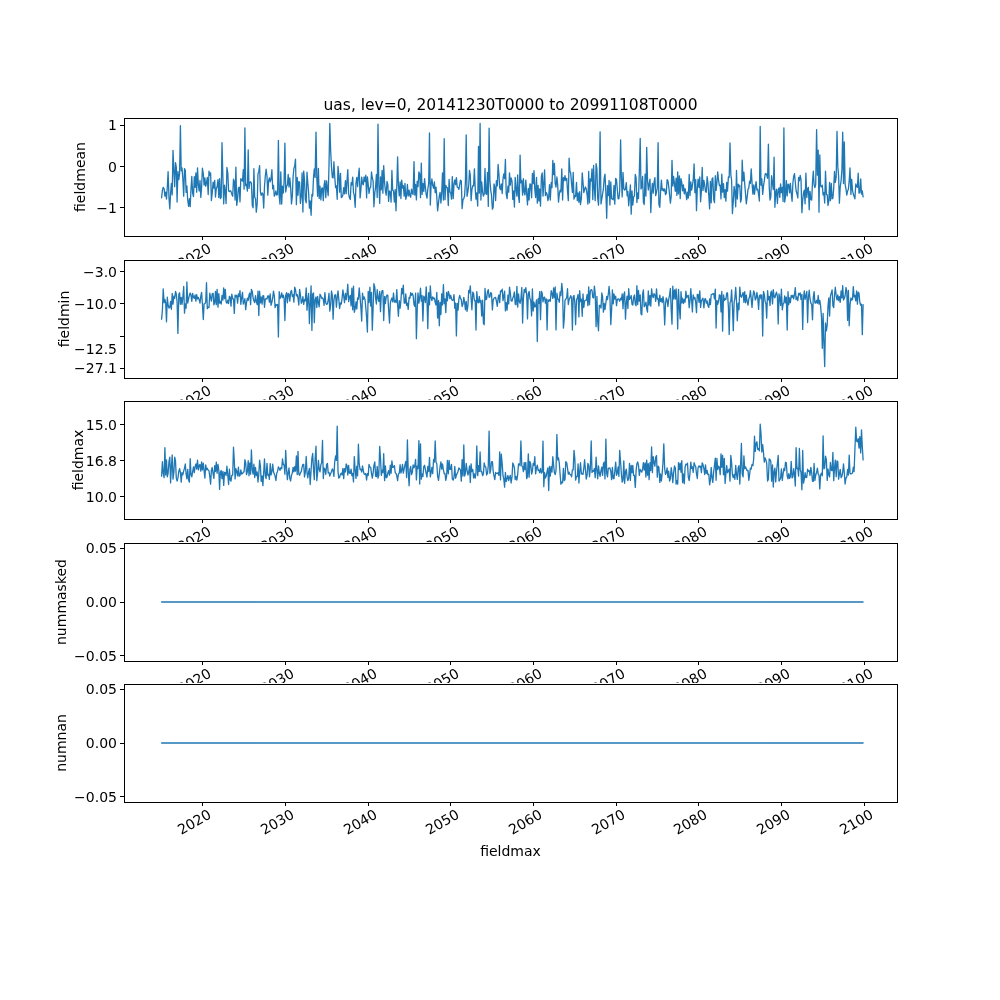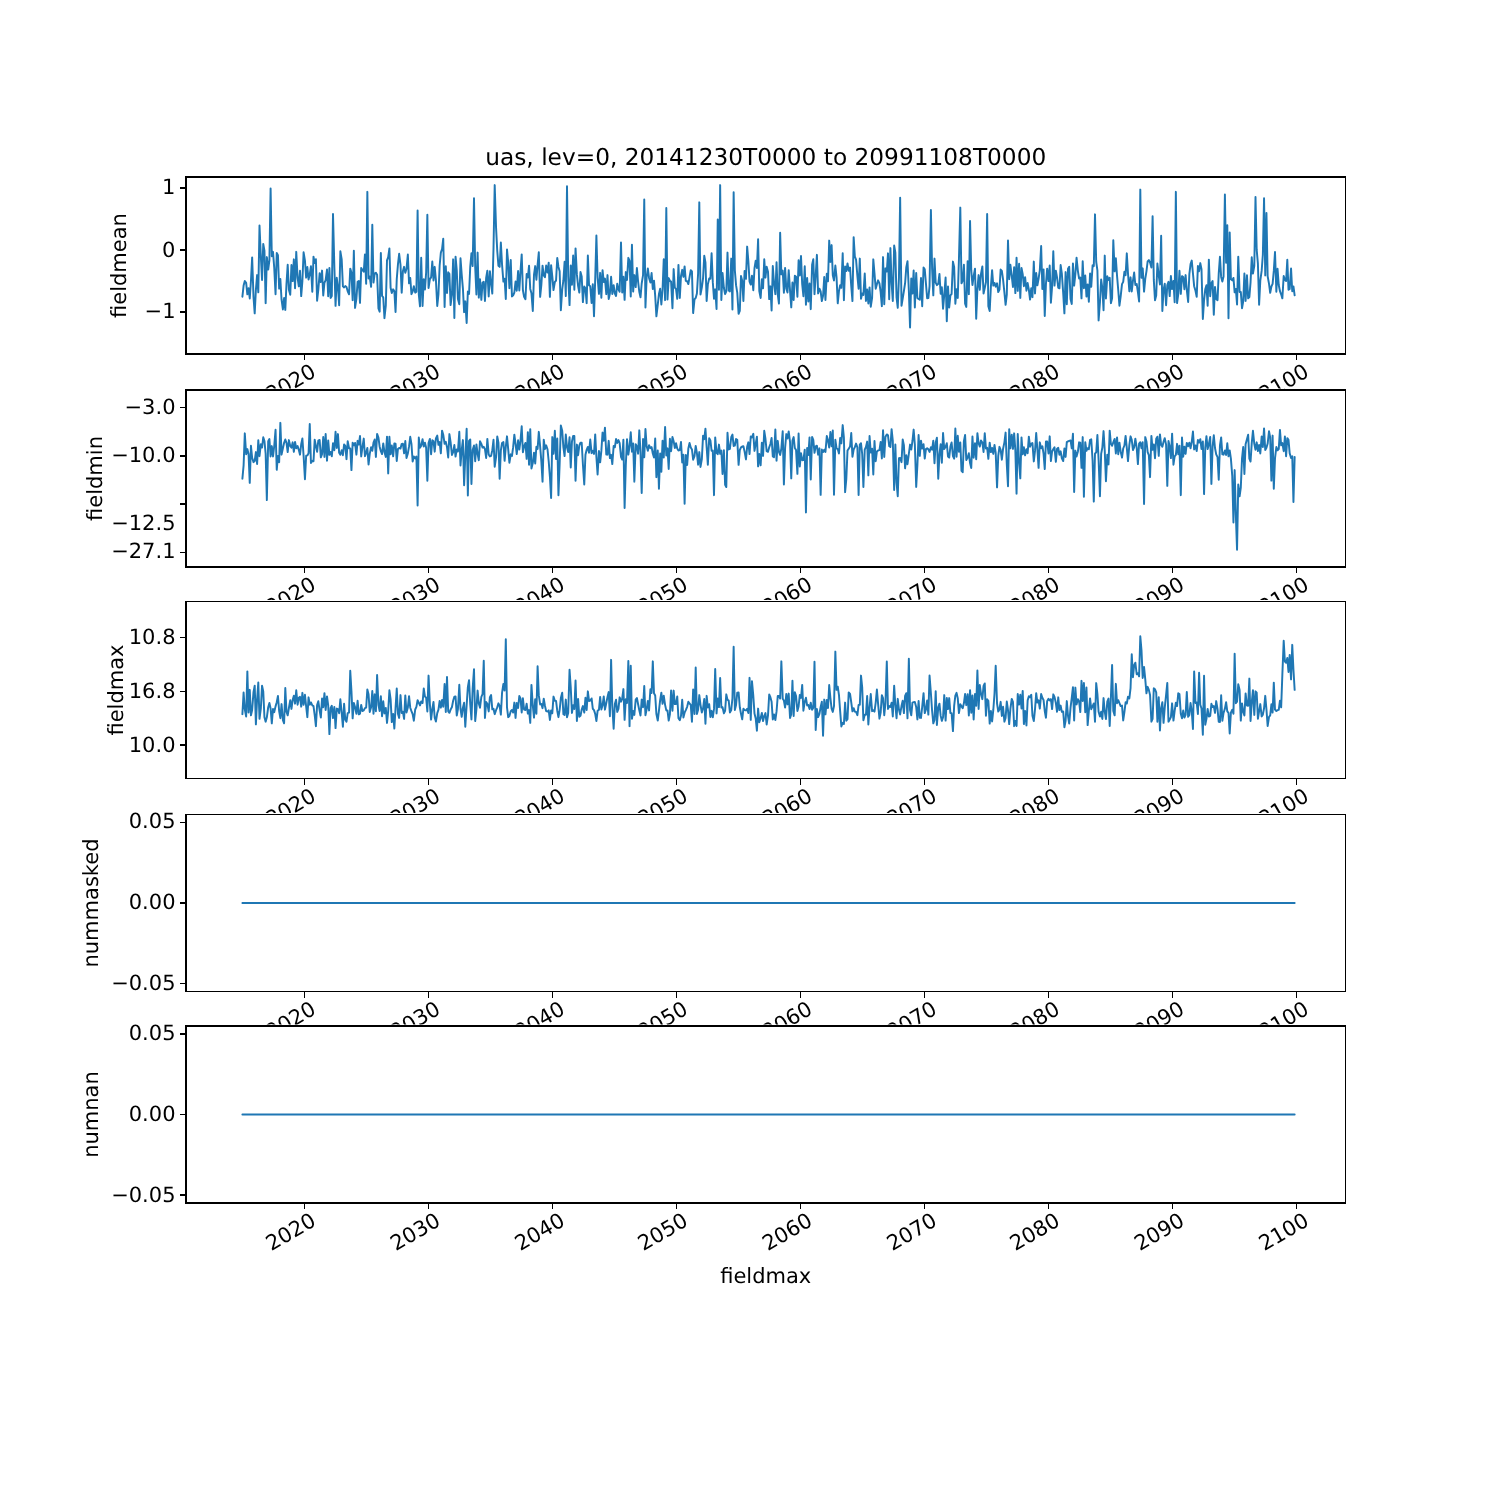--- a/index.html
+++ b/index.html
@@ -124,21 +124,21 @@
         <line x1="249.3010695187168" x2="249.3010695187168" y1="119" y2="123" stroke="#000000" stroke-width="1" shape-rendering="crispEdges"></line>
         <line x1="331.97486631016085" x2="331.97486631016085" y1="119" y2="123" stroke="#000000" stroke-width="1" shape-rendering="crispEdges"></line>
         <line x1="414.64866310160494" x2="414.64866310160494" y1="119" y2="123" stroke="#000000" stroke-width="1" shape-rendering="crispEdges"></line>
         <line x1="497.322459893049" x2="497.322459893049" y1="119" y2="123" stroke="#000000" stroke-width="1" shape-rendering="crispEdges"></line>
         <line x1="579.996256684493" x2="579.996256684493" y1="119" y2="123" stroke="#000000" stroke-width="1" shape-rendering="crispEdges"></line>
         <line x1="662.670053475937" x2="662.670053475937" y1="119" y2="123" stroke="#000000" stroke-width="1" shape-rendering="crispEdges"></line>
         <line x1="745.3438502673812" x2="745.3438502673812" y1="119" y2="123" stroke="#000000" stroke-width="1" shape-rendering="crispEdges"></line>
         <polyline points="42.6,76.1 43.4,61.7 44.2,72.9 45.1,77.7 45.9,47.6 46.7,75.0 47.5,59.9 48.3,76.9 49.1,73.3 50.0,61.4 50.8,57.1 51.6,82.9 52.4,66.2 53.2,55.0 54.0,79.2 54.9,72.2 55.7,57.1 56.5,60.9 57.3,78.2 58.1,81.1 58.9,78.2 59.8,71.5 60.6,68.6 61.4,72.3 62.2,82.2 63.0,72.6 63.8,74.8 64.7,70.9 65.5,68.2 66.3,64.0 67.1,74.0 67.9,78.8 68.7,69.4 69.6,80.1 70.4,82.2 71.2,58.7 72.0,74.6 72.8,76.9 73.6,72.0 74.5,66.8 75.3,72.6 76.1,66.7 76.9,63.8 77.7,69.1 78.5,60.2 79.4,69.8 80.2,65.2 81.0,64.6 81.8,71.1 82.6,61.9 83.4,69.9 84.3,63.2 85.1,70.9 85.9,78.1 86.7,64.9 87.5,69.8 88.3,68.3 89.2,70.3 90.0,70.8 90.8,76.7 91.6,84.1 92.4,70.1 93.2,67.5 94.1,73.8 94.9,78.4 95.7,65.7 96.5,71.5 97.3,62.1 98.1,73.3 99.0,64.3 99.8,70.3 100.6,89.4 101.4,72.0 102.2,70.5 103.0,78.7 103.9,71.3 104.7,85.4 105.5,72.4 106.3,72.7 107.1,75.5 107.9,66.2 108.8,75.3 109.6,84.5 110.4,69.2 111.2,79.8 112.0,81.1 112.8,75.4 113.7,75.1 114.5,47.2 115.3,60.7 116.1,78.9 116.9,68.6 117.7,71.4 118.6,75.9 119.4,67.2 120.2,76.2 121.0,75.7 121.8,70.0 122.6,74.0 123.5,73.6 124.3,72.1 125.1,71.8 125.9,59.6 126.7,62.8 127.5,74.7 128.4,71.5 129.2,60.7 130.0,75.8 130.8,62.9 131.6,74.2 132.4,50.0 133.3,70.1 134.1,74.0 134.9,64.2 135.7,77.5 136.5,67.5 137.3,75.6 138.2,72.0 139.0,82.0 139.8,74.1 140.6,60.2 141.4,66.1 142.2,81.4 143.1,76.0 143.9,85.7 144.7,72.0 145.5,59.0 146.3,75.8 147.1,78.6 148.0,63.4 148.8,75.3 149.6,74.5 150.4,79.3 151.2,63.6 152.0,75.0 152.9,71.6 153.7,64.1 154.5,71.8 155.3,74.1 156.1,76.1 156.9,80.5 157.8,73.0 158.6,71.2 159.4,66.8 160.2,68.5 161.0,70.3 161.8,67.6 162.7,68.7 163.5,59.0 164.3,64.4 165.1,65.1 165.9,74.3 166.7,50.4 167.6,69.6 168.4,79.7 169.2,72.7 170.0,68.0 170.8,78.5 171.6,81.0 172.5,75.4 173.3,73.1 174.1,67.3 174.9,71.8 175.7,66.7 176.5,71.2 177.4,56.0 178.2,74.7 179.0,51.3 179.8,74.2 180.6,75.2 181.4,73.1 182.3,71.3 183.1,67.2 183.9,64.5 184.7,64.3 185.5,77.0 186.3,72.7 187.2,56.5 188.0,72.5 188.8,77.9 189.6,71.8 190.4,68.5 191.2,84.5 192.1,70.1 192.9,58.1 193.7,53.5 194.5,69.5 195.3,79.6 196.1,59.2 197.0,46.2 197.8,80.7 198.6,72.9 199.4,60.4 200.2,69.0 201.0,71.8 201.9,64.6 202.7,62.8 203.5,40.5 204.3,78.6 205.1,68.0 205.9,69.2 206.8,74.3 207.6,64.8 208.4,63.4 209.2,72.9 210.0,72.5 210.8,76.1 211.7,73.4 212.5,71.6 213.3,68.9 214.1,70.6 214.9,76.4 215.7,61.9 216.6,56.0 217.4,60.4 218.2,26.2 219.0,71.6 219.8,78.1 220.6,77.4 221.5,74.1 222.3,73.3 223.1,75.0 223.9,68.4 224.7,78.6 225.5,68.6 226.4,72.0 227.2,64.0 228.0,65.6 228.8,75.0 229.6,65.5 230.4,73.1 231.3,73.3 232.1,69.2 232.9,75.7 233.7,73.4 234.5,81.9 235.3,56.6 236.2,70.5 237.0,78.4 237.8,66.1 238.6,75.8 239.4,44.2 240.2,63.6 241.1,69.6 241.9,69.3 242.7,72.1 243.5,65.8 244.3,70.5 245.1,74.1 246.0,74.3 246.8,73.6 247.6,80.0 248.4,73.6 249.2,75.5 250.0,64.4 250.9,67.2 251.7,67.3 252.5,73.8 253.3,78.1 254.1,73.2 254.9,65.4 255.8,61.8 256.6,76.1 257.4,76.6 258.2,66.4 259.0,78.2 259.8,75.3 260.7,46.5 261.5,58.3 262.3,75.3 263.1,70.1 263.9,72.7 264.7,53.7 265.6,80.7 266.4,66.0 267.2,77.8 268.0,77.2 268.8,73.1 269.6,70.7 270.5,75.1 271.3,65.2 272.1,73.3 272.9,60.9 273.7,67.3 274.5,67.1 275.4,65.6 276.2,72.5 277.0,73.4 277.8,75.9 278.6,80.7 279.4,73.9 280.3,73.2 281.1,64.6 281.9,73.0 282.7,70.2 283.5,64.3 284.3,73.1 285.2,68.7 286.0,64.6 286.8,61.4 287.6,77.5 288.4,39.9 289.2,70.7 290.1,85.8 290.9,69.4 291.7,66.5 292.5,74.6 293.3,72.6 294.1,64.9 295.0,67.8 295.8,65.8 296.6,59.4 297.4,79.9 298.2,66.1 299.0,68.7 299.9,40.6 300.7,84.1 301.5,43.8 302.3,79.2 303.1,74.0 303.9,76.6 304.8,66.4 305.6,65.3 306.4,69.5 307.2,73.5 308.0,77.0 308.8,66.4 309.7,71.5 310.5,57.3 311.3,76.8 312.1,72.9 312.9,67.3 313.7,73.6 314.6,59.5 315.4,62.0 316.2,40.9 317.0,62.2 317.8,63.7 318.6,76.0 319.5,80.4 320.3,73.8 321.1,66.7 321.9,61.8 322.7,69.2 323.5,63.8 324.4,69.9 325.2,73.6 326.0,73.6 326.8,80.4 327.6,76.2 328.4,60.3 329.3,73.8 330.1,60.4 330.9,69.4 331.7,69.3 332.5,64.3 333.3,78.8 334.2,80.1 335.0,77.2 335.8,66.5 336.6,78.3 337.4,75.1 338.2,73.4 339.1,71.2 339.9,67.8 340.7,69.0 341.5,69.9 342.3,81.2 343.1,59.7 344.0,76.0 344.8,45.0 345.6,76.0 346.4,73.2 347.2,63.4 348.0,69.9 348.9,75.0 349.7,72.2 350.5,66.0 351.3,82.5 352.1,63.9 352.9,71.6 353.8,69.5 354.6,78.0 355.4,73.9 356.2,78.2 357.0,72.6 357.8,46.0 358.7,75.6 359.5,65.6 360.3,71.4 361.1,52.0 361.9,71.7 362.7,71.5 363.6,75.6 364.4,73.9 365.2,62.9 366.0,66.5 366.8,67.1 367.6,75.0 368.5,73.3 369.3,65.5 370.1,31.1 370.9,73.4 371.7,70.0 372.5,61.8 373.4,61.6 374.2,71.5 375.0,75.8 375.8,79.6 376.6,72.5 377.4,73.4 378.3,73.6 379.1,72.6 379.9,75.4 380.7,51.9 381.5,79.9 382.3,54.1 383.2,63.8 384.0,75.7 384.8,79.0 385.6,87.1 386.4,72.4 387.2,81.5 388.1,78.6 388.9,75.3 389.7,80.7 390.5,77.4 391.3,75.4 392.1,83.0 393.0,76.9 393.8,63.0 394.6,64.8 395.4,67.8 396.2,79.6 397.0,76.3 397.9,80.0 398.7,74.3 399.5,64.0 400.3,64.0 401.1,65.7 401.9,40.9 402.8,65.8 403.6,67.0 404.4,71.7 405.2,62.6 406.0,69.6 406.8,62.4 407.7,78.7 408.5,76.1 409.3,53.8 410.1,77.3 410.9,61.5 411.7,64.0 412.6,74.0 413.4,71.0 414.2,63.3 415.0,65.3 415.8,56.6 416.6,73.8 417.5,67.8 418.3,65.2 419.1,70.3 419.9,70.0 420.7,72.7 421.5,68.5 422.4,73.2 423.2,71.9 424.0,41.1 424.8,86.7 425.6,72.7 426.4,78.0 427.3,75.9 428.1,71.3 428.9,67.8 429.7,90.5 430.5,66.4 431.3,76.2 432.2,66.6 433.0,72.0 433.8,56.7 434.6,65.3 435.4,72.5 436.2,74.6 437.0,70.7 437.9,34.4 438.7,59.9 439.5,57.8 440.3,63.2 441.1,74.1 441.9,84.3 442.8,81.9 443.6,82.7 444.4,68.4 445.2,80.5 446.0,79.5 446.8,61.6 447.7,62.6 448.5,68.2 449.3,74.2 450.1,72.1 450.9,74.4 451.7,74.6 452.6,76.8 453.4,69.9 454.2,69.8 455.0,50.4 455.8,58.3 456.6,80.2 457.5,76.5 458.3,76.5 459.1,64.0 459.9,83.0 460.7,71.7 461.5,62.7 462.4,74.1 463.2,73.5 464.0,74.4 464.8,68.4 465.6,59.7 466.4,69.2 467.3,79.1 468.1,75.1 468.9,63.5 469.7,65.4 470.5,76.8 471.3,68.8 472.2,41.0 473.0,72.6 473.8,70.7 474.6,71.3 475.4,68.5 476.2,77.6 477.1,57.2 477.9,70.1 478.7,78.8 479.5,65.9 480.3,73.0 481.1,76.3 482.0,70.7 482.8,67.2 483.6,75.4 484.4,63.9 485.2,62.1 486.0,78.9 486.9,39.1 487.7,73.3 488.5,76.9 489.3,68.4 490.1,68.1 490.9,68.0 491.8,71.4 492.6,79.6 493.4,67.3 494.2,78.5 495.0,78.6 495.8,71.3 496.7,62.1 497.5,75.4 498.3,73.0 499.1,67.0 499.9,76.4 500.7,50.3 501.6,62.2 502.4,73.8 503.2,82.2 504.0,80.0 504.8,60.8 505.6,83.3 506.5,71.6 507.3,69.1 508.1,77.1 508.9,80.6 509.7,78.2 510.5,63.4 511.4,80.4 512.2,65.3 513.0,72.7 513.8,65.4 514.6,75.4 515.4,75.5 516.3,87.4 517.1,70.6 517.9,63.7 518.7,61.9 519.5,65.4 520.3,75.4 521.2,69.5 522.0,70.9 522.8,72.1 523.6,68.9 524.4,62.6 525.2,70.1 526.1,62.8 526.9,77.0 527.7,60.1 528.5,75.2 529.3,63.6 530.1,79.7 531.0,62.7 531.8,70.5 532.6,47.0 533.4,72.6 534.2,56.7 535.0,62.4 535.9,66.1 536.7,57.3 537.5,55.6 538.3,77.2 539.1,66.2 539.9,67.2 540.8,82.4 541.6,74.0 542.4,81.0 543.2,73.3 544.0,62.5 544.8,43.8 545.7,69.0 546.5,74.4 547.3,72.8 548.1,67.9 548.9,77.3 549.7,71.2 550.6,81.1 551.4,78.6 552.2,67.7 553.0,73.5 553.8,82.7 554.6,72.6 555.5,66.0 556.3,67.9 557.1,84.1 557.9,80.7 558.7,84.0 559.5,62.7 560.4,69.7 561.2,63.2 562.0,72.3 562.8,60.6 563.6,82.7 564.4,74.0 565.3,83.6 566.1,66.9 566.9,64.2 567.7,64.8 568.5,63.2 569.3,77.1 570.2,80.7 571.0,72.9 571.8,62.1 572.6,68.4 573.4,66.9 574.2,72.4 575.1,62.7 575.9,65.2 576.7,66.6 577.5,74.0 578.3,78.5 579.1,67.5 580.0,65.9 580.8,67.0 581.6,66.1 582.4,72.7 583.2,62.9 584.0,64.6 584.9,68.7 585.7,74.5 586.5,64.9 587.3,73.4 588.1,70.4 588.9,74.6 589.8,74.3 590.6,84.8 591.4,80.5 592.2,67.4 593.0,77.3 593.8,82.4 594.7,71.7 595.5,65.3 596.3,58.1 597.1,80.3 597.9,58.4 598.7,69.6 599.6,66.2 600.4,67.6 601.2,74.7 602.0,53.9 602.8,67.3 603.6,55.3 604.5,74.8 605.3,58.3 606.1,83.4 606.9,74.0 607.7,65.6 608.5,72.8 609.4,70.8 610.2,69.0 611.0,81.2 611.8,55.4 612.6,62.6 613.4,74.5 614.3,77.7 615.1,74.5 615.9,79.3 616.7,65.4 617.5,74.4 618.3,79.4 619.2,67.8 620.0,65.7 620.8,84.0 621.6,64.9 622.4,43.3 623.2,73.9 624.1,76.9 624.9,55.9 625.7,68.8 626.5,66.8 627.3,68.7 628.1,70.7 629.0,70.4 629.8,80.3 630.6,74.7 631.4,68.2 632.2,69.0 633.0,64.5 633.9,65.6 634.7,58.7 635.5,36.2 636.3,51.5 637.1,43.5 637.9,41.8 638.8,49.5 639.6,48.8 640.4,50.9 641.2,24.2 642.0,33.5 642.8,52.0 643.7,44.7 644.5,52.8 645.3,62.2 646.1,57.9 646.9,59.9 647.7,63.3 648.6,81.1 649.4,79.2 650.2,58.9 651.0,59.5 651.8,61.6 652.6,81.2 653.5,64.8 654.3,87.0 655.1,71.9 655.9,68.1 656.7,81.9 657.5,71.8 658.4,63.3 659.2,55.3 660.0,81.1 660.8,79.7 661.6,78.1 662.4,68.9 663.3,80.4 664.1,74.0 664.9,68.5 665.7,70.7 666.5,62.2 667.3,62.7 668.2,75.9 669.0,78.9 669.8,73.7 670.6,78.4 671.4,76.6 672.2,61.3 673.1,77.9 673.9,76.6 674.7,68.7 675.5,74.3 676.3,86.0 677.1,47.6 678.0,68.7 678.8,68.3 679.6,76.0 680.4,48.5 681.2,69.8 682.0,72.3 682.9,89.8 683.7,50.5 684.5,83.2 685.3,79.2 686.1,72.6 686.9,77.7 687.8,77.3 688.6,69.2 689.4,71.4 690.2,70.7 691.0,75.3 691.8,67.4 692.7,72.7 693.5,81.2 694.3,81.3 695.1,63.5 695.9,80.5 696.7,75.3 697.6,72.4 698.4,68.1 699.2,74.2 700.0,75.2 700.8,89.0 701.6,75.1 702.5,73.1 703.3,75.8 704.1,35.8 704.9,68.8 705.7,67.8 706.5,56.2 707.4,60.0 708.2,80.4 709.0,69.0 709.8,74.5 710.6,77.0 711.4,62.3 712.3,70.3 713.1,70.5 713.9,52.4 714.7,80.7 715.5,68.3 716.3,60.1 717.2,76.6 718.0,60.9 718.8,61.8 719.6,79.2 720.4,74.1 721.2,69.4 722.1,77.6 722.9,76.4 723.7,72.2 724.5,63.9 725.3,72.9 726.1,84.0 727.0,78.0 727.8,76.9 728.6,69.5 729.4,75.0 730.2,55.1 731.0,73.1 731.9,74.0 732.7,73.4 733.5,73.2 734.3,67.1 735.1,71.6 735.9,49.8 736.8,27.2 737.6,41.0 738.4,41.8 739.2,38.6 740.0,48.0 740.8,36.6 741.7,52.9 742.5,29.9 743.3,46.5 744.1,59.9" fill="none" stroke="#1f77b4" stroke-width="1.3" stroke-linejoin="round" stroke-linecap="round"></polyline>
       </svg>
     <div class="yticks-host">
-        <span class="ytick" style="right: 883px; top: 424.973px;">10.8</span>
+        <span class="ytick" style="right: 883px; top: 424.973px;">15.0</span>
         <span class="ytick" style="right: 883px; top: 460.861px;">16.8</span>
         <span class="ytick" style="right: 883px; top: 496.749px;">10.0</span>
       </div>
     <div class="gap" style="top: 522px; height: 20px;">
         <span class="xtick" style="right: 794.047px; top: 1px;">2020</span>
         <span class="xtick" style="right: 711.373px; top: 1px;">2030</span>
         <span class="xtick" style="right: 628.699px; top: 1px;">2040</span>
         <span class="xtick" style="right: 546.025px; top: 1px;">2050</span>
         <span class="xtick" style="right: 463.351px; top: 1px;">2060</span>
         <span class="xtick" style="right: 380.678px; top: 1px;">2070</span>

